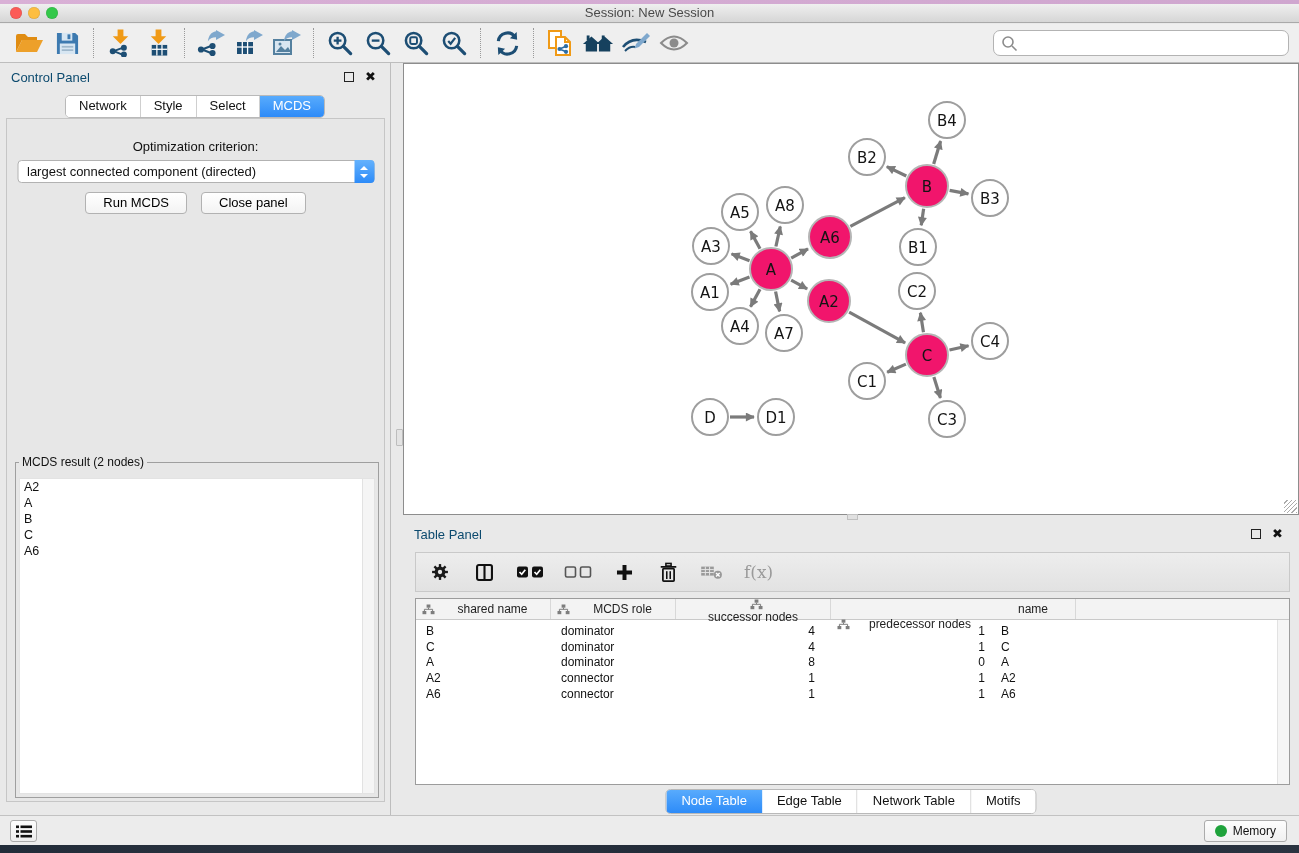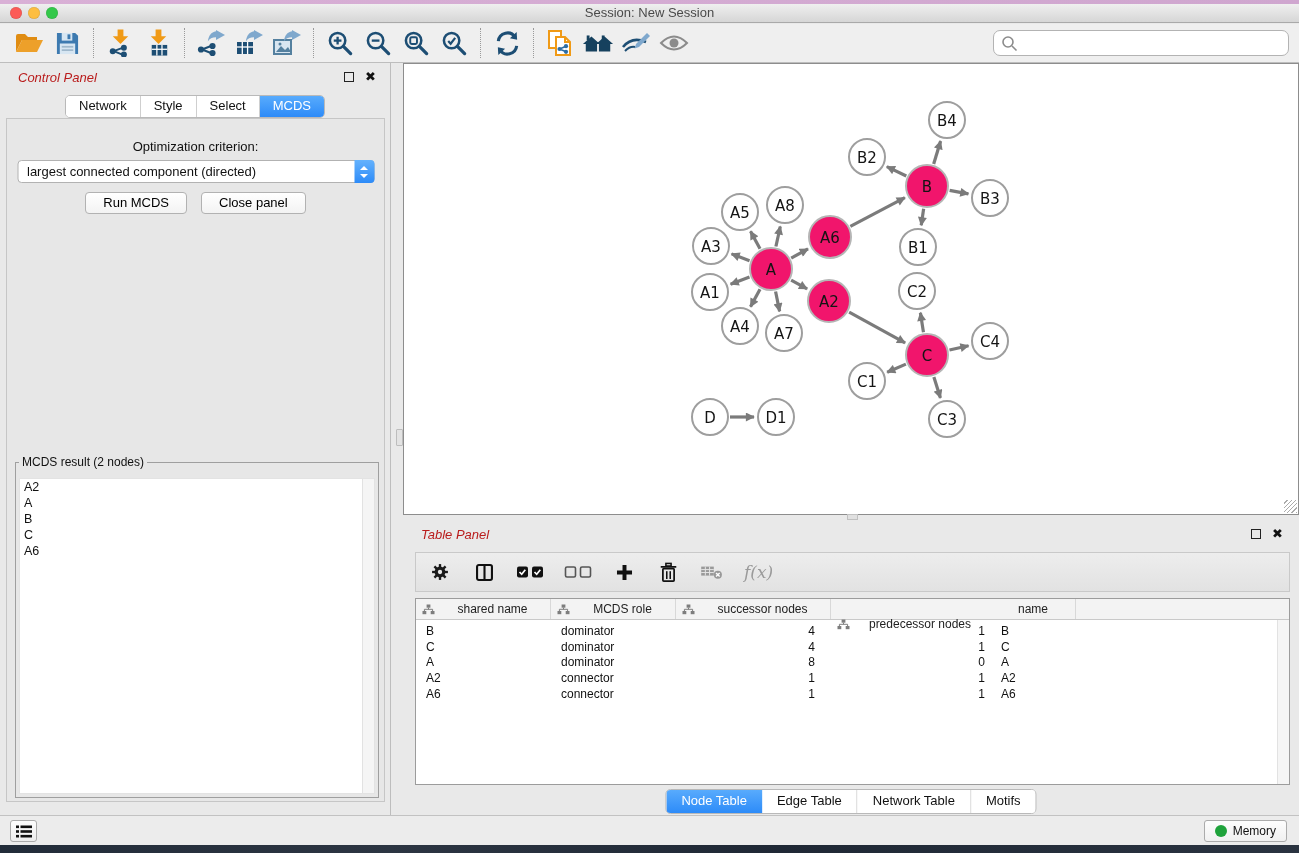--- a/index.html
+++ b/index.html
@@ -18,21 +18,21 @@
   
   .main-toolbar { position:absolute; left:0; top:24px; width:100%; height:39px;
     background:#efefef; border-bottom:1px solid #bdbdbd; display:flex; align-items:center; padding:0 10px; }
   .tbtn { width:38px; height:34px; display:flex; align-items:center; justify-content:center; cursor:default; }
   .tsep { width:0; height:30px; border-left:1px dotted #9a9a9a; margin:0 7px; }
   .toolbar-search { margin-left:auto; width:296px; height:26px; background:#fff; border:1px solid #b3b3b3;
     border-radius:7px; display:flex; align-items:center; padding:0 7px; }
   .toolbar-search input { border:none; outline:none; flex:1; font-size:13px; font-family:"Liberation Sans",sans-serif; background:transparent; }
   
   .panel-header { position:absolute; left:0; top:0; width:100%; height:28px; display:flex; align-items:center; }
-  .panel-title { font-size:13px; color:#b91c1c; margin-left:18px;font-style:italic; }
+  .panel-title { font-size:13px; color:#0c4a6e; margin-left:11px; }
   .panel-hdr-icons { margin-left:auto; margin-right:14px; display:flex; align-items:center; gap:11px; }
   .wicon-float { width:10px; height:10px; border:1.6px solid #222; display:inline-block; }
   .wicon-close { font-family:"DejaVu Sans",sans-serif; font-size:13px; font-weight:bold; color:#111; line-height:10px; }
   
   .control-panel { position:absolute; left:0; top:63px; width:391px; height:752px; background:#e9e9e9; border-right:1px solid #bdbdbd; }
   .seg-tabs { display:flex; border:1px solid #b9b9b9; border-radius:5px; overflow:hidden; background:#fff; }
   .seg-tab { padding:0 13px; height:21px; line-height:20px; font-size:13px; background:#fff; color:#111; border-right:1px solid #cfcfcf; white-space:nowrap; }
   .seg-tab:last-child { border-right:none; }
   .seg-tab.active { background:linear-gradient(#58abfd,#2d8bf8); color:#fff; border-right:none; }
   .cp-tabs { position:absolute; left:50%; transform:translateX(-50%); top:32px; }
@@ -60,21 +60,21 @@
   .nw-canvas { position:absolute; left:0; top:24px; width:894px; height:426px; background:#fff; }
   .nw-grip { position:absolute; right:1px; bottom:1px; width:13px; height:13px;
     background:repeating-linear-gradient(135deg,transparent,transparent 2px,#ababab 2px,#ababab 3px); }
   .splitter-left { position:absolute; left:-8px; top:365px; width:7px; height:17px; background:#e3e3e3; border:1px solid #bdbdbd; border-radius:1px; }
   .splitter-bottom { position:absolute; left:443px; bottom:-6px; width:11px; height:6px; background:#e0e0e0; border:1px solid #c0c0c0; }
   
   .table-panel { position:absolute; left:403px; top:520px; width:896px; height:295px; background:#e9e9e9; }
   .tp-toolbar { position:absolute; left:12px; right:9px; top:32px; height:40px;
     background:linear-gradient(#ededed,#e2e2e2); border:1px solid #c9c9c9; display:flex; align-items:center; gap:20px; padding:0 12px; }
   .tp-tbtn { display:flex; align-items:center; justify-content:center; height:28px; min-width:24px; }
-  .fx-label { font-family:"DejaVu Serif",serif; font-style:italic; font-size:17px; color:#9a9a9a; }
+  .fx-label { font-family:"DejaVu Serif",serif; font-size:17px; color:#9a9a9a; }
   .tp-table { position:absolute; left:12px; right:9px; top:78px; height:187px; background:#fff; border:1px solid #9c9c9c; overflow:hidden; }
   .thead { display:flex; height:21px; background:#f3f3f3; border-bottom:1px solid #c9c9c9; }
   .th { display:flex; align-items:center; border-right:1px solid #d8d8d8; font-size:12px; color:#222; }
   .th .hicon { margin-left:6px; display:flex; }
   .th .th-label { flex:1; text-align:center; padding:0 4px; white-space:nowrap; }
   .th.filler { border-right:none; flex:1; }
   .tbody { padding-top:3px; }
   .tr { display:flex; height:15.8px; align-items:center; font-size:12px; }
   .td { white-space:nowrap; overflow:hidden; }
   .tp-tabs { position:absolute; left:50%; transform:translateX(-50%); top:269px; }
@@ -520,21 +520,21 @@
               <g fill="#7d7d7d">
                 <rect x="4.6" y="0.5" width="3.8" height="3.2"></rect>
                 <rect x="0.5" y="7" width="3.8" height="3.2"></rect>
                 <rect x="8.7" y="7" width="3.8" height="3.2"></rect>
               </g>
               <path d="M6.5 3.7v1.6M2.4 7V5.3h8.2V7" stroke="#7d7d7d" fill="none" stroke-width="1"></path>
             </svg>
           </span>
           <span class="th-label">MCDS role</span>
         </div>
-        <div class="th" style="width: 155px;">
+        <div class="th" style="width: 155px; flex-direction: column;">
           <span class="hicon">
             <svg width="13" height="11" viewBox="0 0 13 11">
               <g fill="#7d7d7d">
                 <rect x="4.6" y="0.5" width="3.8" height="3.2"></rect>
                 <rect x="0.5" y="7" width="3.8" height="3.2"></rect>
                 <rect x="8.7" y="7" width="3.8" height="3.2"></rect>
               </g>
               <path d="M6.5 3.7v1.6M2.4 7V5.3h8.2V7" stroke="#7d7d7d" fill="none" stroke-width="1"></path>
             </svg>
           </span>

